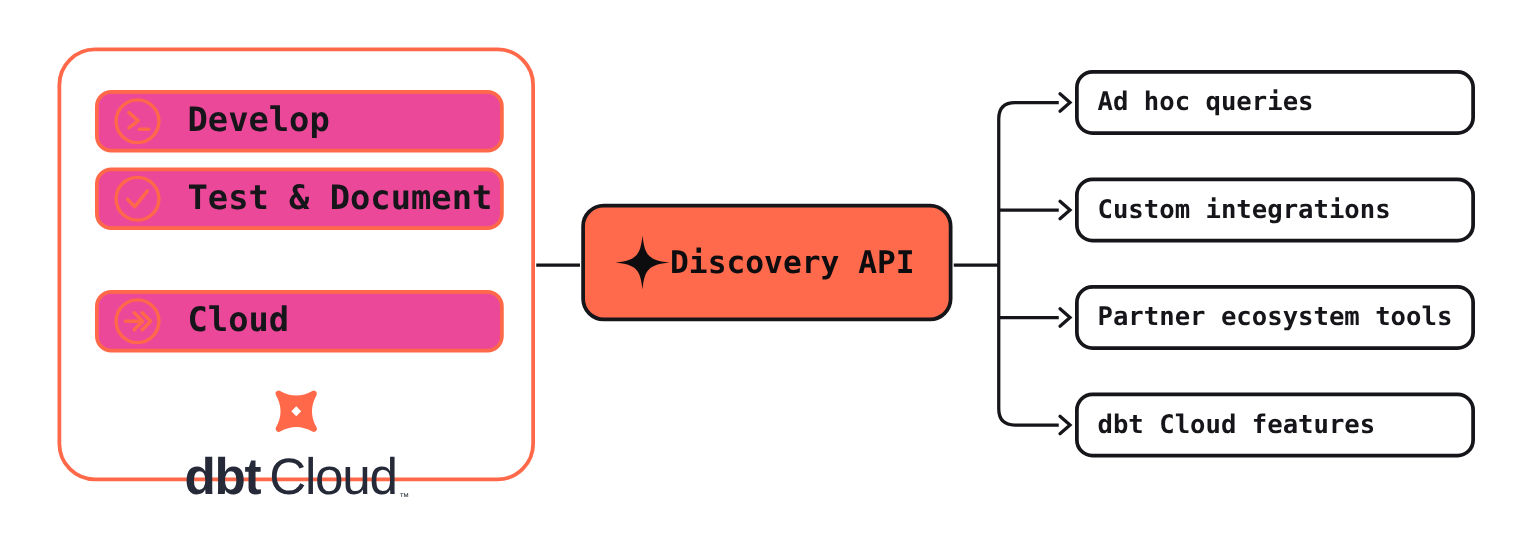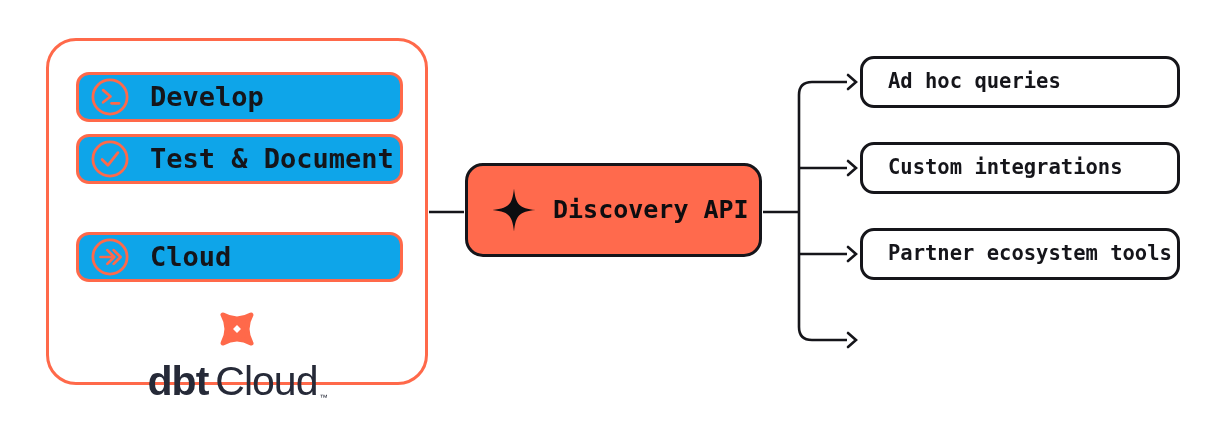--- a/index.html
+++ b/index.html
@@ -13,21 +13,21 @@
     position:relative;width:1232px;height:426px;background:#ffffff;overflow:hidden;
     font-family:"DejaVu Sans Mono","Liberation Mono",monospace;
   }
   
   .panel{
     position:absolute;left:46px;top:38px;width:382px;height:347px;
     border:3px solid var(--orange);border-radius:30px;background:#fff;box-sizing:border-box;
   }
   .stage{
     position:absolute;left:27px;width:327px;height:50px;box-sizing:border-box;
-    border:3px solid var(--orange);border-radius:13px;background:#0ea5e9;
+    border:3px solid var(--orange);border-radius:13px;background:#ec4899;
     display:flex;align-items:center;gap:21px;padding-left:12px;
   }
   .stage--1{top:31px}.stage--2{top:93px}.stage--3{top:191px}
   .stage-icon{width:38px;height:38px;flex:0 0 auto;display:block;}
   .stage-label{
     font-size:27px;font-weight:bold;color:var(--ink);white-space:nowrap;line-height:1;
     padding-bottom:2px;
   }
   .logo{
     position:absolute;left:0;right:0;top:266px;display:flex;justify-content:center;
@@ -35,29 +35,29 @@
   }
   .logo-mark{width:44px;height:44px;display:block;}
   .logo-text{display:flex;align-items:baseline;color:var(--navy);letter-spacing:-1px;line-height:1;}
   .logo-bold{font-size:41px;font-weight:bold;}
   .logo-reg{font-size:41px;font-weight:normal;margin-left:7px;}
   .logo-tm{font-size:8px;font-weight:normal;align-self:flex-end;margin-left:2px;}
   
   .hub{
     position:absolute;left:465px;top:163px;width:297px;height:94px;box-sizing:border-box;
     background:var(--salmon);border:3px solid var(--ink);border-radius:18px;
-    display:flex;align-items:center;gap:17px;padding-left:24px;
+    display:flex;align-items:center;padding-left:24px;
   }
   .hub-icon{width:44px;height:44px;flex:0 0 auto;display:block;}
   .hub-label{font-size:25px;font-weight:bold;color:#0d0d10;white-space:nowrap;padding-bottom:2px;}
   
   .consumer{
     position:absolute;left:860px;width:320px;height:52px;box-sizing:border-box;
     background:#fff;border:3px solid var(--ink);border-radius:14px;
-    display:flex;align-items:center;padding-left:25px;
+    display:flex;align-items:center;padding-left:15px;
   }
   .consumer--1{top:56px}.consumer--2{top:142px}.consumer--3{top:228px}.consumer--4{top:314px}
   .consumer-label{font-size:20.5px;font-weight:bold;color:var(--ink);white-space:nowrap;padding-bottom:2px;}
   
   .wires{position:absolute;left:0;top:0;width:1232px;height:426px;}
   .wires path{stroke:var(--ink);stroke-width:2.6;fill:none;}
   .wires path.head{stroke-linejoin:miter;stroke-linecap:round;}
 </style>
 </head>
 <body>
@@ -141,14 +141,17 @@
 
   <div class="consumer consumer--1">
     <span class="consumer-label">Ad hoc queries</span>
   </div>
   <div class="consumer consumer--3">
     <span class="consumer-label">Partner ecosystem tools</span>
   </div>
   <div class="consumer consumer--2">
     <span class="consumer-label">Custom integrations</span>
   </div>
+  <div class="consumer consumer--4">
+    <span class="consumer-label">dbt Cloud features</span>
+  </div>
 
 </div>
 
 </body></html>

